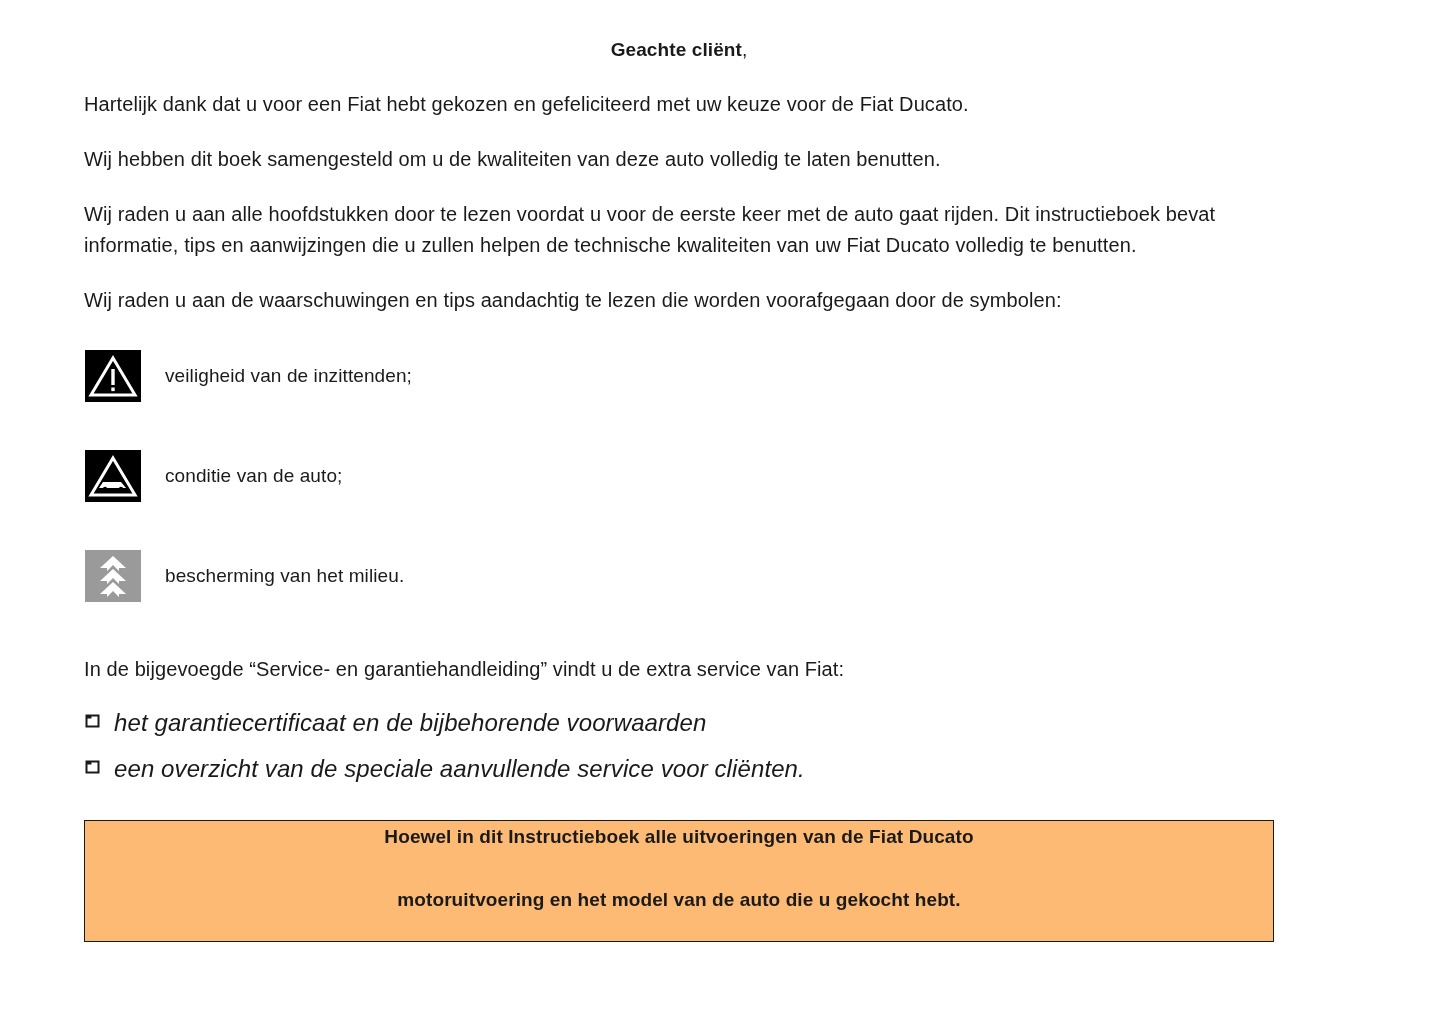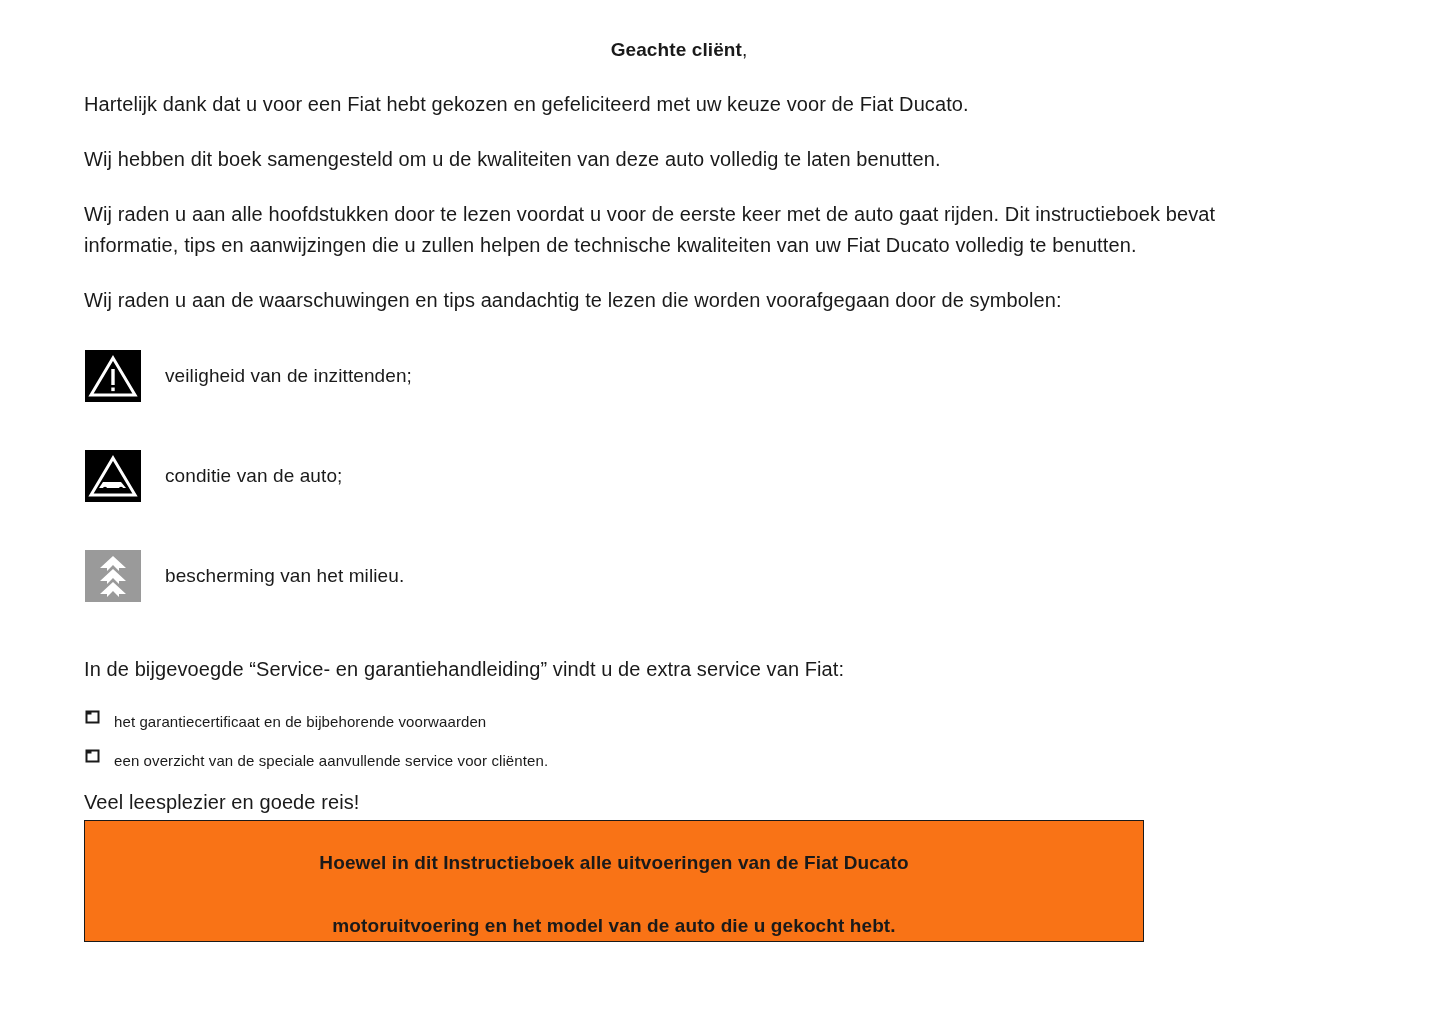--- a/index.html
+++ b/index.html
@@ -77,41 +77,42 @@
   }
   .icon-grey {
     background: #9a9a9a;
   }
   .after-symbols {
     margin-top: 52px;
   }
   .bullet-line {
     display: flex;
     align-items: baseline;
-    font-size: 15px;
+    font-size: 24px;
     margin-bottom: 18px;
     letter-spacing: 0.1px;
+    font-style: italic;
   }
   .bullet-glyph {
     width: 30px;
     flex: 0 0 30px;
     position: relative;
     top: -1px;
   }
   .notice {
     position: absolute;
     left: 84px;
     top: 820px;
-    width: 1060px;
+    width: 1190px;
     height: 122px;
     box-sizing: border-box;
-    background: #f97316;
+    background: #fdba74;
     border: 1px solid #1a1a1a;
     display: flex;
-    align-items: flex-end;
+    align-items: flex-start;
     justify-content: center;
     text-align: center;
   }
   .notice-text {
     font-size: 19px;
     font-weight: bold;
     line-height: 1.65;
     padding: 0 24px;
     letter-spacing: 0.1px;
   }
@@ -188,21 +189,20 @@
       <div class="bullet-line">
         <span class="bullet-glyph">
           <svg width="18" height="18" viewBox="0 0 18 18" aria-hidden="true">
             <rect x="2.5" y="3.5" width="12" height="11" fill="none" stroke="#1a1a1a" stroke-width="2"></rect>
             <rect x="2.5" y="3.5" width="5" height="3" fill="#1a1a1a"></rect>
           </svg>
         </span>
         <span>een overzicht van de speciale aanvullende service voor cliënten.</span>
       </div>
 
-      <p class="para">Veel leesplezier en goede reis!</p>
     </div>
 
   </div>
 
   <div class="notice">
     <div class="notice-text">
       <span>Hoewel in dit Instructieboek alle uitvoeringen van de Fiat Ducato</span><br>
       <br>
       <span>motoruitvoering en het model van de auto die u gekocht hebt.</span>
     </div>

